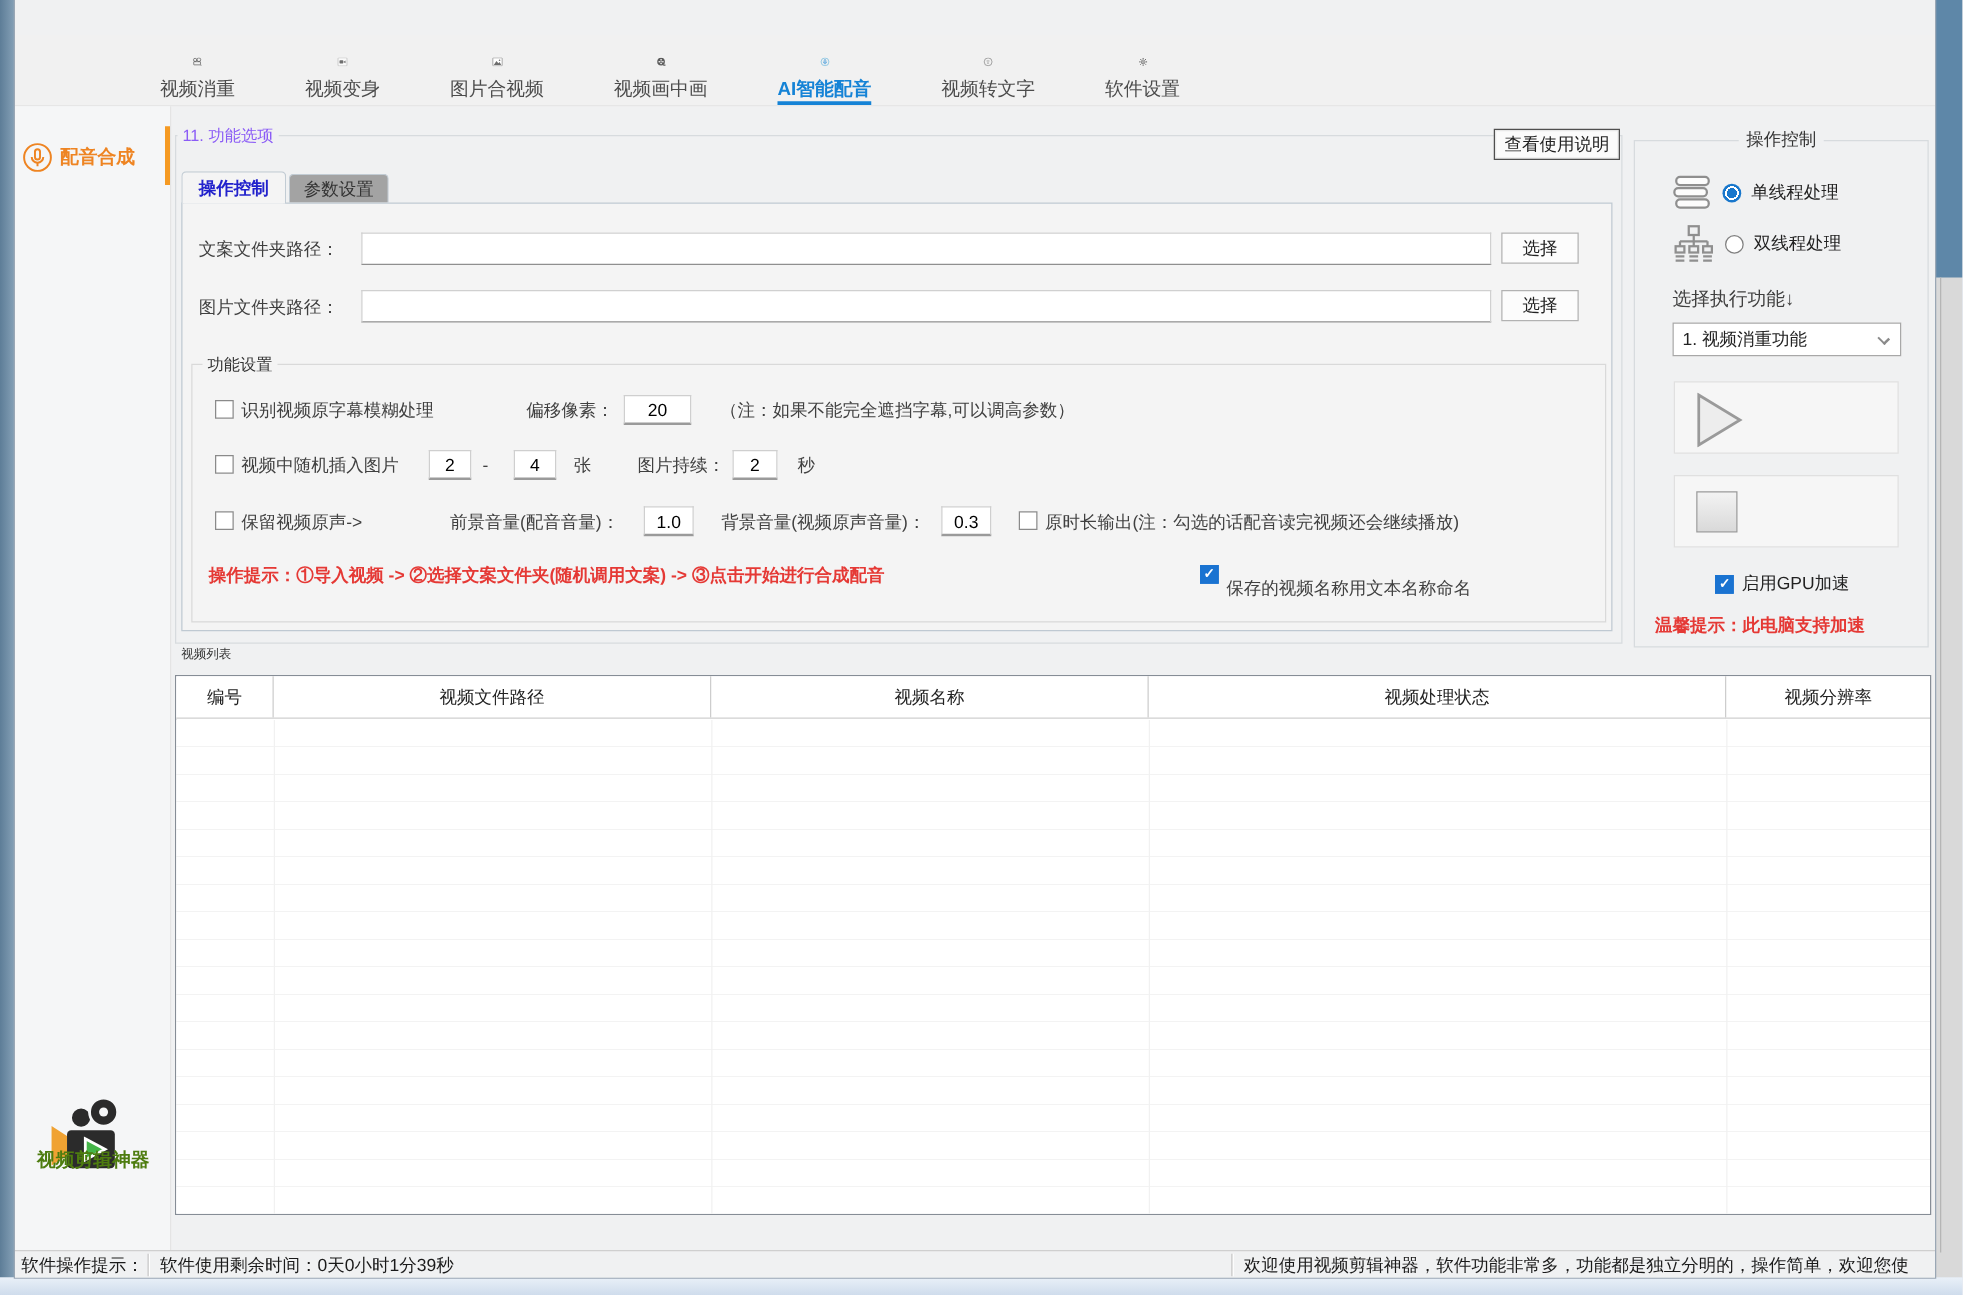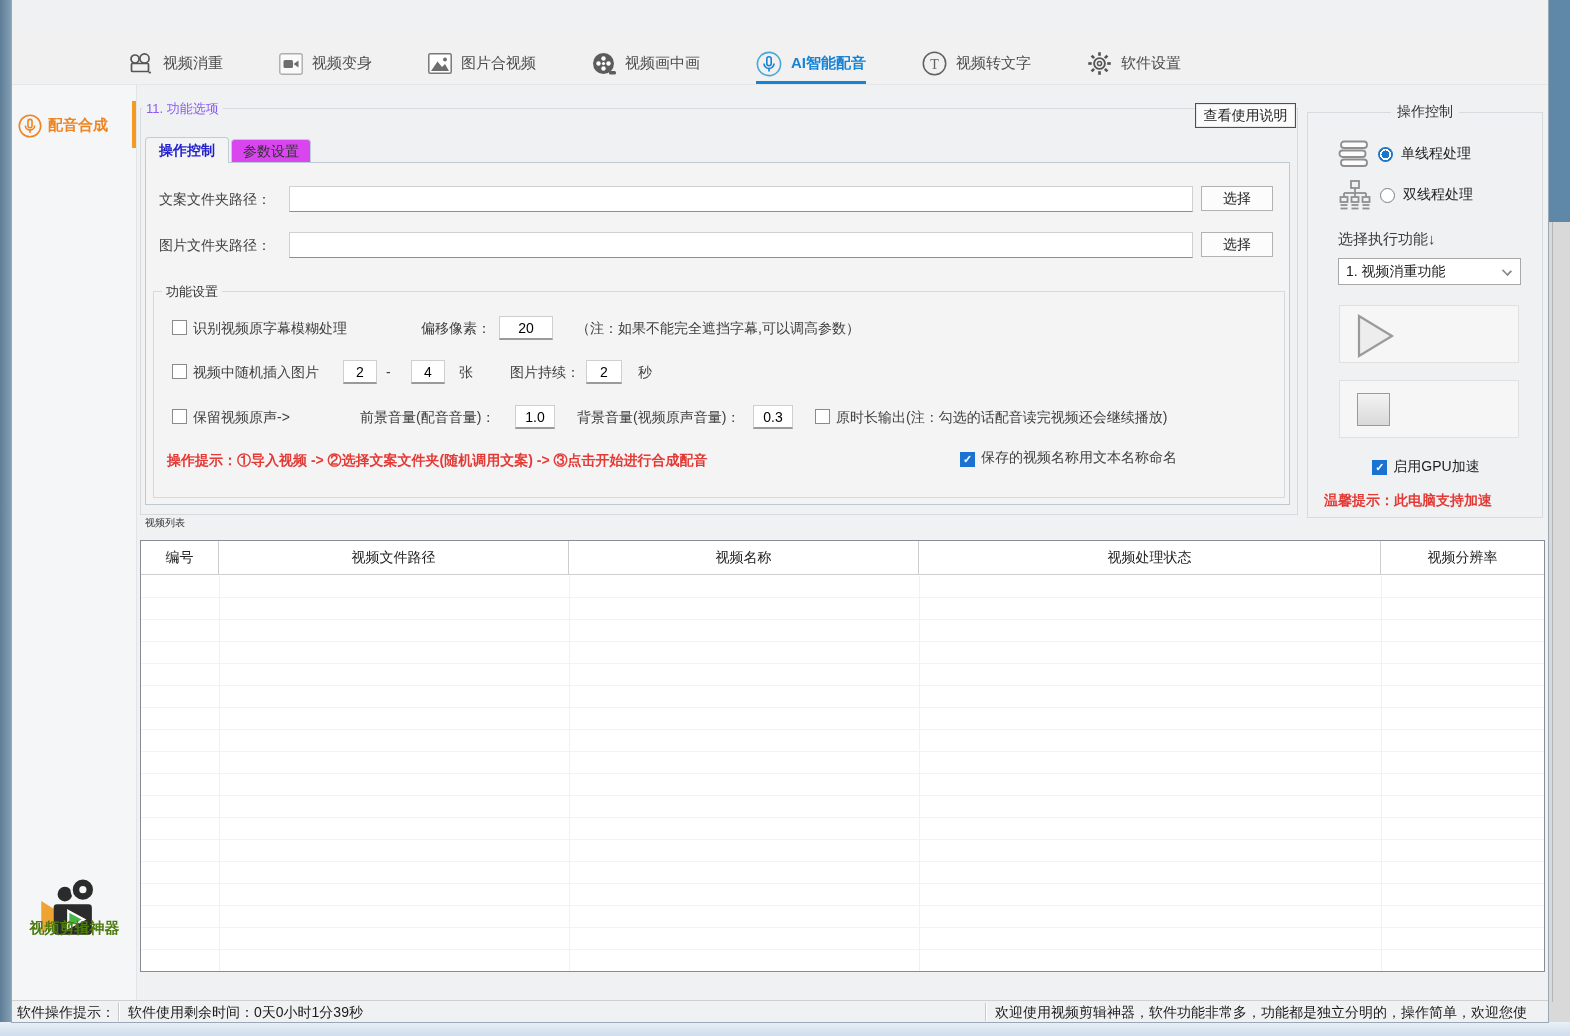--- a/index.html
+++ b/index.html
@@ -30,21 +30,21 @@
     display:flex; align-items:center; }
   .titlebar .app-ic { margin-left:18px; width:16px; height:16px; }
   .titlebar .t-title { margin-left:8px; font-size:13px; color:#1a1a1a; }
   .win-controls { position:absolute; right:40px; top:0; height:28px; display:flex; gap:42px; align-items:center; }
   .wc { font-size:15px; color:#333; width:20px; text-align:center; cursor:default; line-height:28px; }
   .wc.max { font-size:12px; }
 
   
   .nav { left:0; top:28px; width:1536px; height:57px; background:#f1f1f1;
     display:flex; align-items:stretch; padding-left:116px; gap:56px; border-bottom:1px solid #e6e6e6; }
-  .nav-item { display:flex; align-items:center; gap:9px; font-size:15px; color:#4c4c4c; border-bottom:3px solid transparent; padding-top:18px; }
+  .nav-item { display:flex; align-items:center; gap:9px; font-size:15px; color:#4c4c4c; border-bottom:3px solid transparent; padding-top:18px;flex-direction:column; }
   .nav-item.active { color:#1583d6; font-weight:bold; border-bottom:3px solid #1583d6; }
   .nav-item svg { display:block; }
 
   
   .sidebar { left:0; top:85px; width:125px; height:915px; background:#f5f6f7; border-right:1px solid #e4e4e4; }
   .side-item { left:6px; top:18px; width:119px; height:45px; display:flex; align-items:center; gap:6px;
     color:#ee8422; font-weight:bold; font-size:15px; }
   .side-bar-ind { right:0; top:16px; width:4px; height:47px; background:#f59a23; }
   .side-logo { left:27px; top:790px; width:72px; height:72px; }
   .side-caption { left:0; top:834px; width:125px; text-align:center; color:#4d7c0f; font-weight:bold; font-size:15px; }
@@ -56,27 +56,27 @@
   
   .fn-box { left:128px; top:108px; width:1158px; height:407px; }
   .fn-label { left:130px; top:100px; }
   .help-btn { left:1183px; top:103px; width:101px; height:25px; background:#fbfbfb;
     border:1px solid #4f4f4f; box-shadow:inset 0 0 0 1px #e8e8e8; font-size:14px; color:#222;
     display:flex; align-items:center; justify-content:center; cursor:pointer; }
 
   .tab { height:26px; display:flex; align-items:center; justify-content:center; font-size:14px;
     border:1px solid #c2ccd4; border-bottom:none; border-radius:4px 4px 0 0; cursor:pointer; }
   .tab.active { left:133px; top:137px; width:84px; background:#f4f4f4; color:#1531d6; color:#2222cc; font-weight:bold; z-index:3; }
-  .tab.inactive { left:219px; top:139px; width:80px; height:24px; background:#d946ef; color:#333; z-index:1; }
+  .tab.inactive { left:219px; top:139px; width:80px; height:24px; background:#a3a3a3; color:#333; z-index:1; }
 
   .tab-panel { left:133px; top:162px; width:1145px; height:343px; background:#f4f4f4; border:1px solid #bfc9d2; z-index:2; }
 
   .row-label { font-size:14px; color:#404040; }
   .path-input { background:#fff; border:1px solid #d0d0d0; border-bottom:1px solid #8f8f8f; height:26px; width:100%; font-size:13px; padding:0 5px; }
-  .choose-btn { width:72px; height:25px; background:#fcfcfc; border:1px solid #b2b2b2; font-size:14px; color:#222;
+  .choose-btn { width:62px; height:25px; background:#fcfcfc; border:1px solid #b2b2b2; font-size:14px; color:#222;
     display:flex; align-items:center; justify-content:center; cursor:pointer; }
 
   .set-box { left:7px; top:128px; width:1132px; height:207px; border:1px solid #d9d9d9; }
   .set-label { position:absolute; left:8px; top:-9px; background:#f4f4f4; padding:0 4px; font-size:13px; color:#333; }
 
   .cb { width:15px; height:15px; background:#fff; border:1px solid #8a8a8a; display:inline-flex; align-items:center; justify-content:center; flex:none; cursor:pointer; }
   .cb.checked { background:#1a73d1; border-color:#1a73d1; color:#fff; font-size:11px; font-weight:bold; line-height:1; }
   .num-input { height:24px; background:#fff; border:1px solid #cfcfcf; border-bottom:2px solid #9a9a9a; text-align:center; font-size:14px; }
 
   .red { color:#e53935; }
@@ -272,21 +272,21 @@
         <input class="abs num-input" style="left: 599px; top: 0px; width: 40px;" value="0.3">
         <span class="abs cb" style="left:661px; top:4px;"></span>
         <span class="abs row-label" style="left:682px; top:4px;">原时长输出(注：勾选的话配音读完视频还会继续播放)</span>
       </div>
 
       <div class="abs" style="left:0; top:157px; width:1130px; height:24px;">
         <span class="abs red hint-red" style="left:13px; top:3px;">操作提示：①导入视频 -&gt; ②选择文案文件夹(随机调用文案) -&gt; ③点击开始进行合成配音</span>
         <span class="abs cb checked" style="left:806px; top:3px;">
           <span>✓</span>
         </span>
-        <span class="abs row-label" style="left:827px; top:0;">保存的视频名称用文本名称命名</span>
+        <span class="abs row-label" style="left:827px; top:13px;">保存的视频名称用文本名称命名</span>
       </div>
     </div>
   </div>
 
   <div class="abs gbox ctl-box">
     <div class="abs ctl-row" style="left:30px; top:26px;">
       <svg width="32" height="30" viewBox="0 0 32 30" fill="#fcfcfc" stroke="#8f8f8f" stroke-width="1.8">
         <rect x="3" y="2.5" width="26" height="6.5" rx="3"></rect>
         <rect x="1.5" y="11.5" width="26" height="6.5" rx="3"></rect>
         <rect x="3" y="20.5" width="26" height="6.5" rx="3"></rect>

